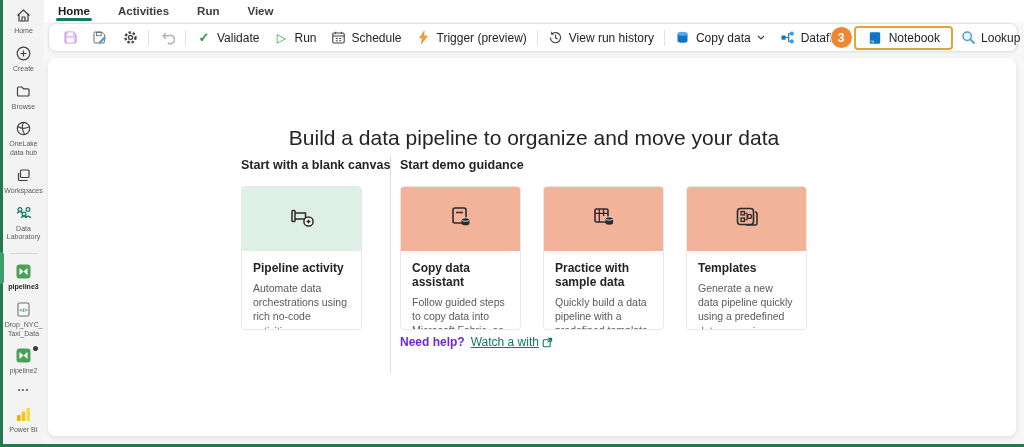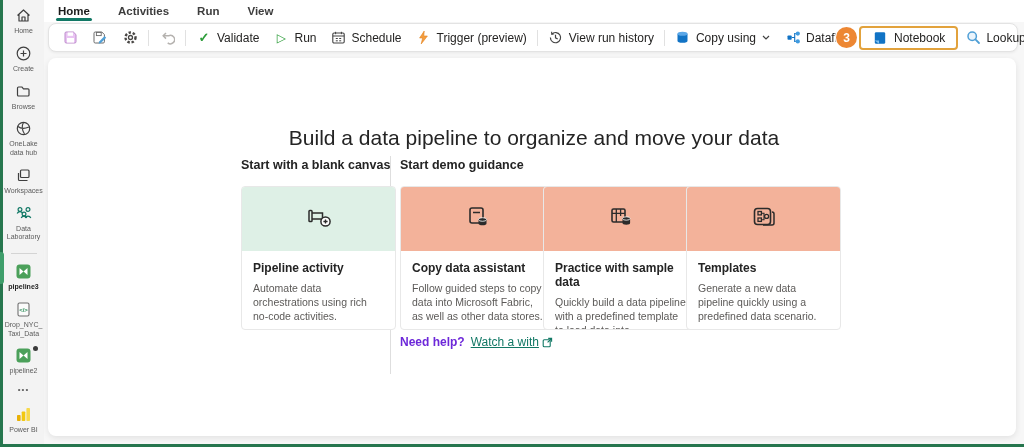--- a/index.html
+++ b/index.html
@@ -63,21 +63,21 @@
   
   .content{
     position:absolute;left:48px;top:58px;right:8px;height:378px;background:#fff;
     border-radius:8px;box-shadow:0 2px 6px rgba(0,0,0,.09);z-index:5;
   }
   .heading{position:absolute;top:68px;left:116px;width:740px;text-align:center;
     font-size:21px;font-weight:normal;color:#242424;}
   .sec-title{position:absolute;top:100px;font-size:12.5px;font-weight:bold;color:#242424;}
   .sec-divider{position:absolute;left:342px;top:98px;width:1px;height:218px;background:#dedede;}
   .card{
-    position:absolute;top:128px;width:155px;height:144px;background:#fff;border:1px solid #e8e8e8;
+    position:absolute;top:128px;width:121px;height:144px;background:#fff;border:1px solid #e8e8e8;
     border-radius:4px;box-sizing:border-box;overflow:hidden;cursor:pointer;
   }
   .card-top{height:64px;display:flex;align-items:center;justify-content:center;}
   .bg-green{background:#def0e6;}
   .bg-peach{background:#f3b29a;}
   .card-body{padding:10px 11px 0 11px;}
   .card-title{font-size:12px;font-weight:bold;color:#242424;margin-bottom:6px;}
   .card-desc{font-size:10.5px;color:#5c5a58;line-height:1.35;}
   .need-help{position:absolute;top:277px;left:352px;font-size:12px;display:flex;align-items:center;gap:6px;}
   .need-help .q{font-weight:bold;color:#6d28d9;}
@@ -296,21 +296,21 @@
 
   <div class="tb-sep"></div>
 
   <div class="tb-btn">
     <span class="tb-ico">
       <svg width="15" height="15" viewBox="0 0 15 15">
           <path d="M2.5,3.8 v7 a5,2 0 0 0 10,0 v-7" fill="#1173c5"></path>
           <ellipse cx="7.5" cy="3.8" rx="5" ry="2" fill="#5aa7e8"></ellipse>
         </svg>
     </span>
-    <span>Copy using</span>
+    <span>Copy data</span>
     <span class="tb-ico" style="width:10px;">
       <svg width="10" height="7" viewBox="0 0 10 7">
           <path d="M2,2 l3,3 3,-3" fill="none" stroke="#424242" stroke-width="1.2"></path>
         </svg>
     </span>
   </div>
 
   <div class="tb-btn" style="padding-right:2px;">
     <span class="tb-ico">
       <svg width="15" height="15" viewBox="0 0 15 15">

